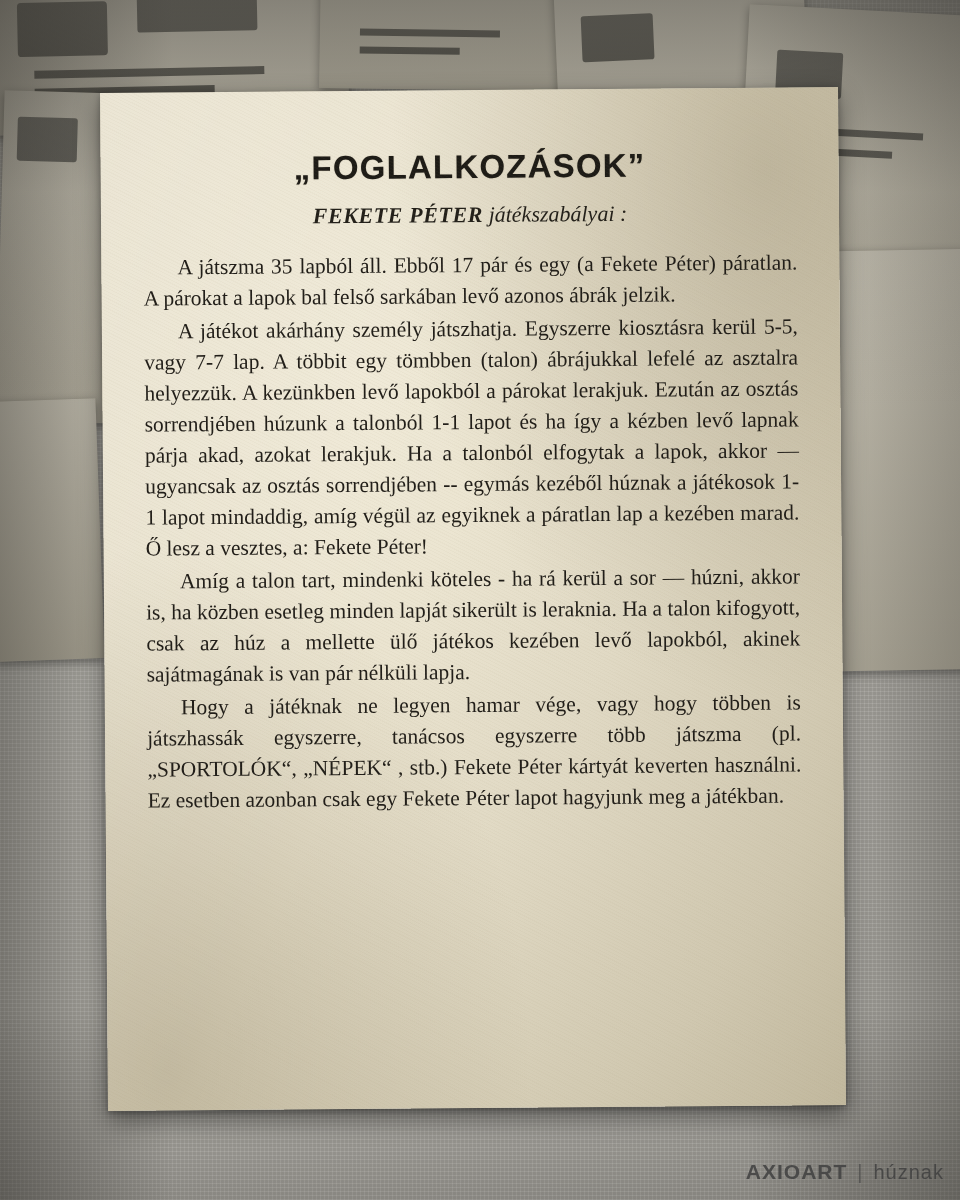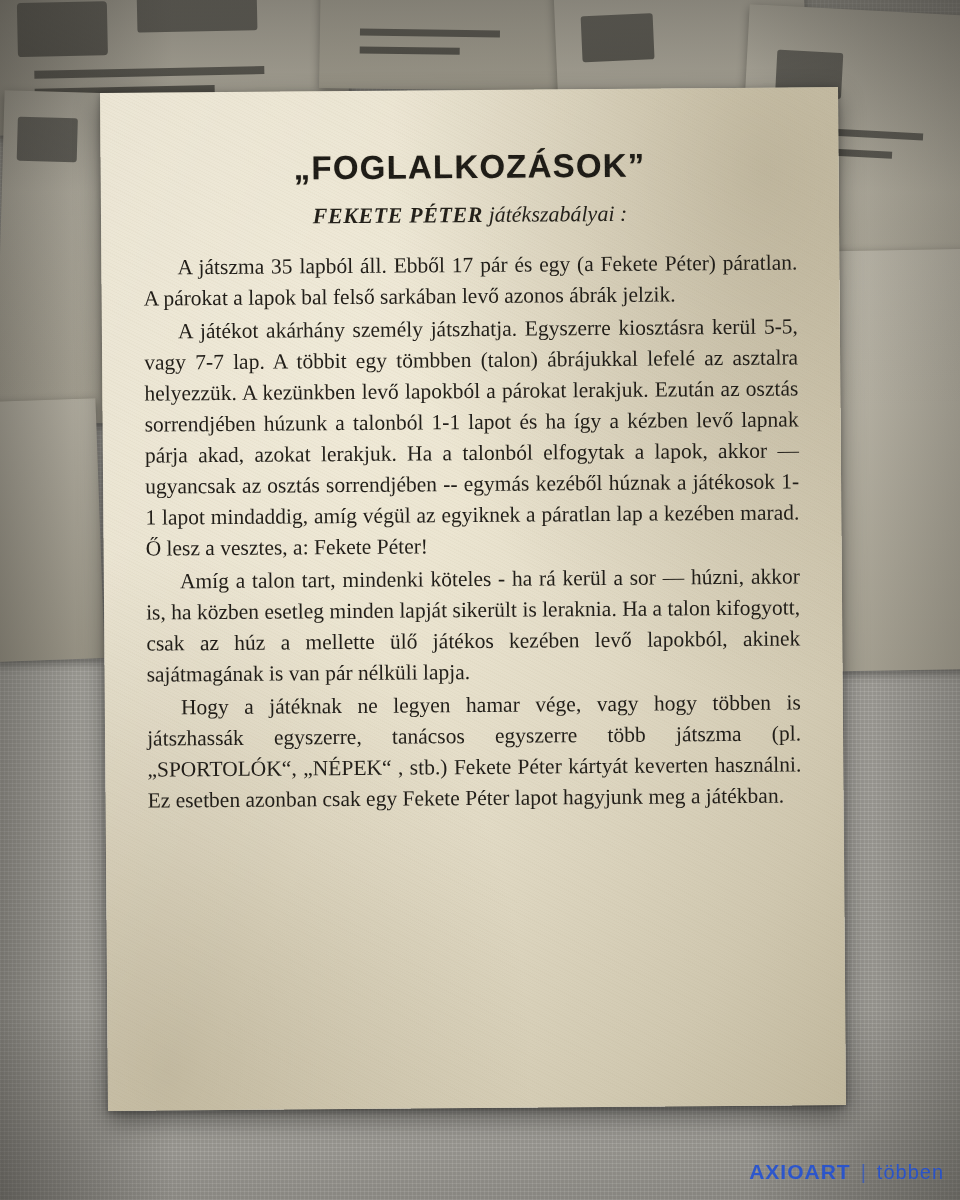--- a/index.html
+++ b/index.html
@@ -153,21 +153,21 @@
 
   
   .watermark {
     position: absolute;
     right: 16px;
     bottom: 16px;
     display: flex;
     align-items: center;
     gap: 10px;
     font-family: "Liberation Sans", sans-serif;
-    color: #1d4ed8;
+    color: #404040;
     opacity: 0.85;
     letter-spacing: 1px;
   }
   .wm-axio {
     font-size: 21px;
     font-weight: bold;
   }
   .wm-sep {
     font-size: 20px;
     opacity: 0.7;
@@ -226,16 +226,16 @@
         <p>Amíg a talon tart, mindenki köteles - ha rá kerül a sor — húzni, akkor is, ha közben esetleg minden lapját sikerült is leraknia. Ha a talon kifogyott, csak az húz a mellette ülő játékos kezében levő lapokból, akinek sajátmagának is van pár nélküli lapja.</p>
         <p class="last-par">Hogy a játéknak ne legyen hamar vége, vagy hogy többen is játszhassák egyszerre, tanácsos egyszerre több játszma (pl. „SPORTOLÓK“, „NÉPEK“ , stb.) Fekete Péter kártyát keverten használni. Ez esetben azonban csak egy Fekete Péter lapot hagyjunk meg a játékban.</p>
       </div>
 
     </div>
   </div>
 
   <div class="watermark">
     <span class="wm-axio">AXIOART</span>
     <span class="wm-sep">|</span>
-    <span class="wm-piacter">többen</span>
+    <span class="wm-piacter">húznak</span>
   </div>
 
 </div>
 
 </body></html>

